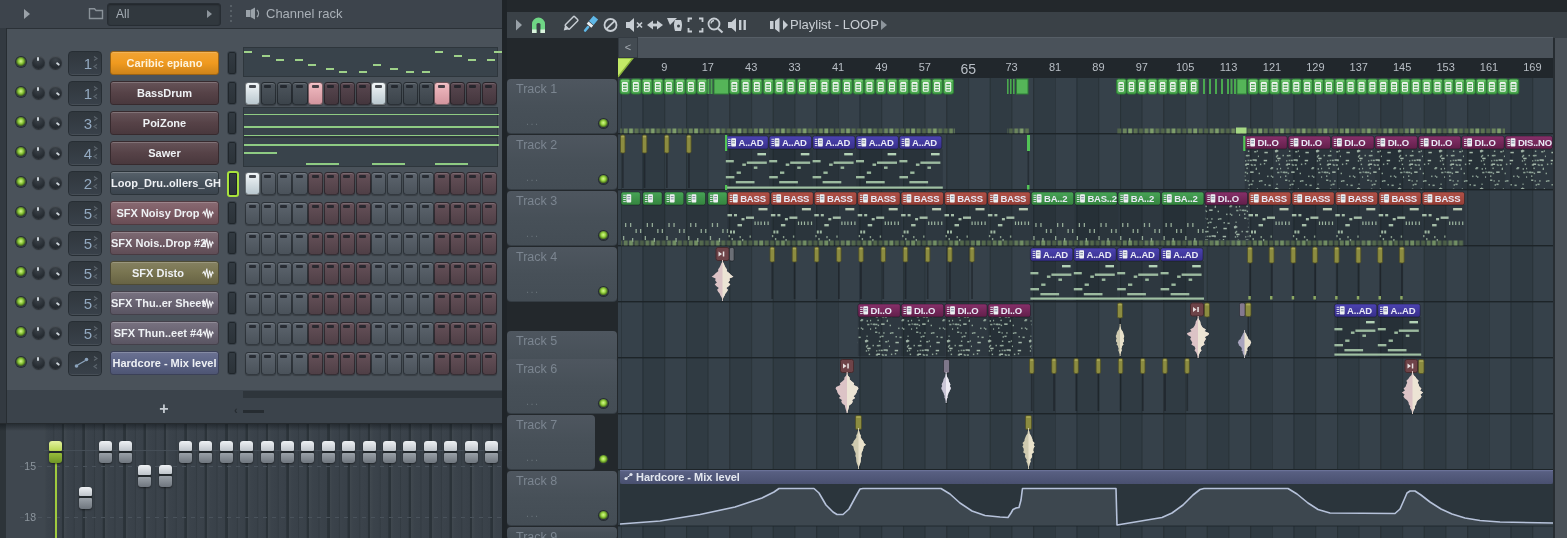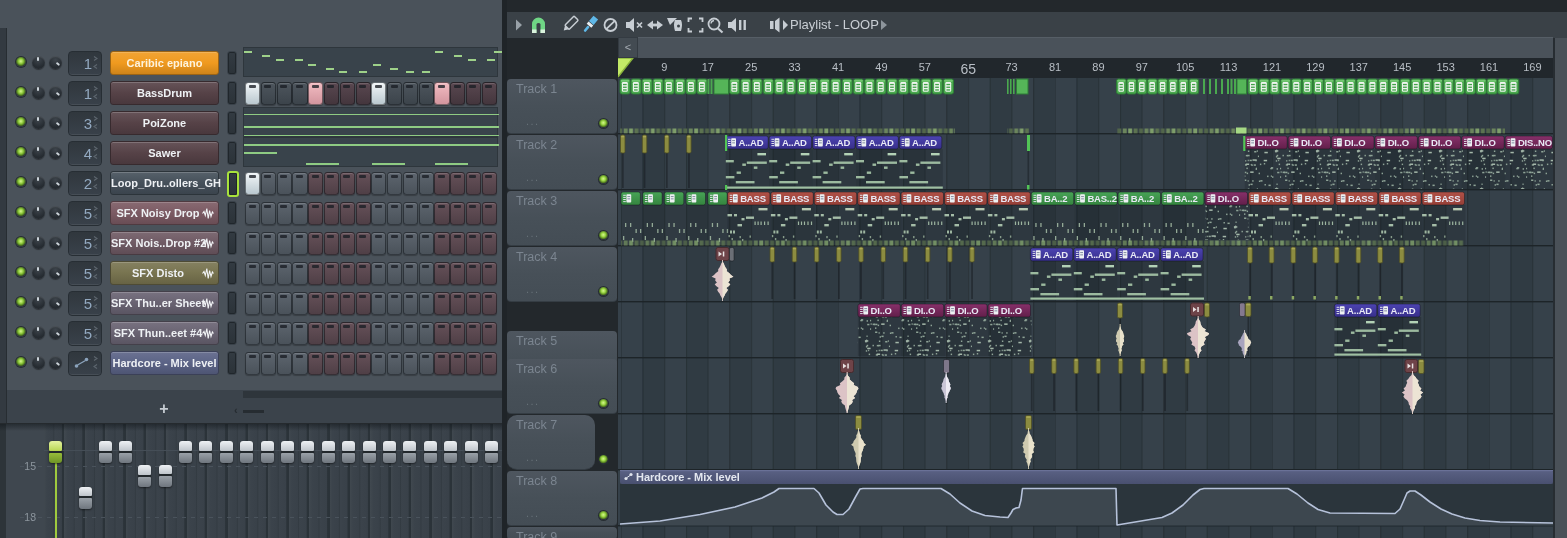--- a/index.html
+++ b/index.html
@@ -1,19 +1,38 @@
 <!DOCTYPE html>
 <html><head><meta charset="utf-8"><style>
 html,body{margin:0;padding:0;background:#23282c;}
 #root{position:relative;width:1567px;height:538px;background:#252a2e;overflow:hidden;font-family:"Liberation Sans",sans-serif;}
 .abs{position:absolute;}
 </style></head><body>
 <div id="root">
 
 <div class="abs" style="left:0;top:0;width:502px;height:423px;background:#4a525a;">
+<div class="abs" style="left:0;top:0;width:502px;height:28px;background:#3d444c;border-bottom:1px solid #2b3137;">
+<div class="abs" style="left:24px;top:9px;width:0;height:0;border-left:6px solid #9aa1a8;border-top:5px solid transparent;border-bottom:5px solid transparent;"></div>
+<svg class="abs" style="left:88px;top:6px;" width="16" height="15">
+          <path d="M1.5 4.5 L1.5 12.5 L14.5 12.5 L14.5 4.5 L8 4.5 L6.5 2.8 L1.5 2.8 Z" fill="none" stroke="#8a9299" stroke-width="1.4"></path>
+        </svg>
+<div class="abs" style="left:107px;top:3px;width:112px;height:21px;background:#31383e;border-radius:3px;border:1px solid #272d33;box-shadow:inset 0 1px 2px rgba(0,0,0,.35);">
+<div class="abs" style="left:8px;top:3px;font-size:12px;color:#a4acb4;">All</div>
+<div class="abs" style="left:99px;top:6px;width:0;height:0;border-left:5px solid #8d959c;border-top:4px solid transparent;border-bottom:4px solid transparent;"></div>
+        </div>
+<div class="abs" style="left:230px;top:5px;width:2px;height:2px;background:#60686f;border-radius:1px;"></div>
+<div class="abs" style="left:230px;top:10px;width:2px;height:2px;background:#60686f;border-radius:1px;"></div>
+<div class="abs" style="left:230px;top:15px;width:2px;height:2px;background:#60686f;border-radius:1px;"></div>
+<div class="abs" style="left:230px;top:20px;width:2px;height:2px;background:#60686f;border-radius:1px;"></div>
+<svg class="abs" style="left:243px;top:6px;" width="20" height="16">
+          <path d="M7 4 L3 4 L3 11 L7 11 Z M7.5 4 L12 1.5 L12 13.5 L7.5 11 Z" fill="#9aa2a9"></path>
+          <path d="M14 4 C16 6 16 9 14 11" stroke="#9aa2a9" stroke-width="1.3" fill="none"></path>
+        </svg>
+<div class="abs" style="left:266px;top:6px;font-size:13px;color:#a9b0b7;">Channel rack</div>
+</div>
 <div class="abs" style="left:15.5px;top:57px;width:10px;height:10px;border-radius:50%;background:radial-gradient(circle at 48% 42%, #d6f590 0%, #8cc838 32%, #41641f 58%, #2e363c 66%, #2e363c 100%);box-shadow:0 0 0 1px #262d32;"></div>
 <div class="abs" style="left:31.5px;top:55.5px;width:13px;height:13px;border-radius:50%;background:radial-gradient(circle at 50% 30%, #3e454c 0%, #272d33 60%, #1f2429 100%);box-shadow:0 1px 1px rgba(0,0,0,.4), inset 0 1px 1px rgba(255,255,255,.12);">
 <div class="abs" style="left:5.6px;top:1.2px;width:1.8px;height:4.5px;background:#cdd4da;border-radius:1px;"></div>
 </div>
 <div class="abs" style="left:48.5px;top:55.5px;width:13px;height:13px;border-radius:50%;background:radial-gradient(circle at 50% 30%, #3e454c 0%, #272d33 60%, #1f2429 100%);box-shadow:0 1px 1px rgba(0,0,0,.4), inset 0 1px 1px rgba(255,255,255,.12);">
 <div class="abs" style="left:8px;top:6.4px;width:1.8px;height:4.2px;background:#cdd4da;border-radius:1px;transform:rotate(-50deg);"></div>
 </div>
 <div class="abs" style="left:68px;top:50.5px;width:32px;height:23px;background:linear-gradient(180deg,#30373d,#39414a);border-radius:4px;border:1px solid #272e34;box-shadow:inset 0 -1px 0 rgba(255,255,255,.07);">
 <div class="abs" style="left:0;top:3px;width:23px;text-align:right;font-size:15px;color:#93a9c0;">1</div>
 <svg class="abs" style="left:24px;top:4.5px;" width="6" height="13">
@@ -791,21 +810,21 @@
           <path d="M276 8 L281 13 L276 18 Z" fill="#c7cdd3"></path>
 </svg>
 <div class="abs" style="left:283px;top:5px;font-size:13px;color:#c9ced4;">Playlist - LOOP</div>
 <div class="abs" style="left:374px;top:8px;width:0;height:0;border-left:6px solid #8d959c;border-top:5px solid transparent;border-bottom:5px solid transparent;"></div>
 </div>
 <div class="abs" style="left:111px;top:37px;width:20px;height:21px;background:#434b52;border:1px solid #343b42;box-sizing:border-box;color:#a6adb4;font-size:11px;text-align:center;line-height:19px;">&lt;</div>
 <div class="abs" style="left:131px;top:37px;width:929px;height:21px;background:#4a525a;box-shadow:inset 0 1px 0 #565e66;"></div>
 <div class="abs" style="left:111px;top:58px;width:949px;height:20px;background:#21272c;">
 <div class="abs" style="left:36.4px;top:3px;width:20px;text-align:center;font-size:11px;color:#b9bfc6;">9</div>
 <div class="abs" style="left:79.8px;top:3px;width:20px;text-align:center;font-size:11px;color:#b9bfc6;">17</div>
-<div class="abs" style="left:123.2px;top:3px;width:20px;text-align:center;font-size:11px;color:#b9bfc6;">25</div>
+<div class="abs" style="left:123.2px;top:3px;width:20px;text-align:center;font-size:11px;color:#b9bfc6;">43</div>
 <div class="abs" style="left:166.6px;top:3px;width:20px;text-align:center;font-size:11px;color:#b9bfc6;">33</div>
 <div class="abs" style="left:210.0px;top:3px;width:20px;text-align:center;font-size:11px;color:#b9bfc6;">41</div>
 <div class="abs" style="left:253.4px;top:3px;width:20px;text-align:center;font-size:11px;color:#b9bfc6;">49</div>
 <div class="abs" style="left:296.8px;top:3px;width:20px;text-align:center;font-size:11px;color:#b9bfc6;">57</div>
 <div class="abs" style="left:340.2px;top:3px;width:20px;text-align:center;font-size:14px;color:#b9bfc6;">65</div>
 <div class="abs" style="left:383.6px;top:3px;width:20px;text-align:center;font-size:11px;color:#b9bfc6;">73</div>
 <div class="abs" style="left:427.0px;top:3px;width:20px;text-align:center;font-size:11px;color:#b9bfc6;">81</div>
 <div class="abs" style="left:470.4px;top:3px;width:20px;text-align:center;font-size:11px;color:#b9bfc6;">89</div>
 <div class="abs" style="left:513.8px;top:3px;width:20px;text-align:center;font-size:11px;color:#b9bfc6;">97</div>
 <div class="abs" style="left:557.2px;top:3px;width:20px;text-align:center;font-size:11px;color:#b9bfc6;">105</div>
@@ -846,21 +865,21 @@
 <div class="abs" style="left:507px;top:302.5px;width:110px;height:54px;background:linear-gradient(180deg,#4e565f 0%,#475058 50%,#444d55 100%);border-radius:4px;border-bottom:1px solid #353d44;margin-top:28px;">
 <div class="abs" style="left:9px;top:3px;font-size:12.5px;color:#7b8590;">Track 5</div>
 <div class="abs" style="left:19px;top:36px;font-size:11px;color:#667077;letter-spacing:1.5px;">...</div>
 <div class="abs" style="left:92px;top:40px;width:9px;height:9px;border-radius:50%;background:radial-gradient(circle at 48% 42%,#d6f590 0%,#9ad742 30%,#4c721f 58%,#2c3338 68%,#2c3338 100%);box-shadow:0 0 0 1px #262d32;"></div>
 </div>
 <div class="abs" style="left:507px;top:358.5px;width:110px;height:54px;background:linear-gradient(180deg,#4e565f 0%,#475058 50%,#444d55 100%);border-radius:4px;border-bottom:1px solid #353d44;">
 <div class="abs" style="left:9px;top:3px;font-size:12.5px;color:#7b8590;">Track 6</div>
 <div class="abs" style="left:19px;top:36px;font-size:11px;color:#667077;letter-spacing:1.5px;">...</div>
 <div class="abs" style="left:92px;top:40px;width:9px;height:9px;border-radius:50%;background:radial-gradient(circle at 48% 42%,#d6f590 0%,#9ad742 30%,#4c721f 58%,#2c3338 68%,#2c3338 100%);box-shadow:0 0 0 1px #262d32;"></div>
 </div>
-<div class="abs" style="left:507px;top:414.5px;width:88px;height:54px;background:linear-gradient(180deg,#4e565f 0%,#475058 50%,#444d55 100%);border-radius:10px;border-bottom:1px solid #353d44;">
+<div class="abs" style="left:507px;top:414.5px;width:88px;height:54px;background:linear-gradient(180deg,#4e565f 0%,#475058 50%,#444d55 100%);border-radius:4px;border-bottom:1px solid #353d44;">
 <div class="abs" style="left:9px;top:3px;font-size:12.5px;color:#7b8590;">Track 7</div>
 <div class="abs" style="left:19px;top:36px;font-size:11px;color:#667077;letter-spacing:1.5px;">...</div>
 <div class="abs" style="left:92px;top:40px;width:9px;height:9px;border-radius:50%;background:radial-gradient(circle at 48% 42%,#d6f590 0%,#9ad742 30%,#4c721f 58%,#2c3338 68%,#2c3338 100%);box-shadow:0 0 0 1px #262d32;"></div>
 </div>
 <div class="abs" style="left:507px;top:470.5px;width:110px;height:54px;background:linear-gradient(180deg,#4e565f 0%,#475058 50%,#444d55 100%);border-radius:4px;border-bottom:1px solid #353d44;">
 <div class="abs" style="left:9px;top:3px;font-size:12.5px;color:#7b8590;">Track 8</div>
 <div class="abs" style="left:19px;top:36px;font-size:11px;color:#667077;letter-spacing:1.5px;">...</div>
 <div class="abs" style="left:92px;top:40px;width:9px;height:9px;border-radius:50%;background:radial-gradient(circle at 48% 42%,#d6f590 0%,#9ad742 30%,#4c721f 58%,#2c3338 68%,#2c3338 100%);box-shadow:0 0 0 1px #262d32;"></div>
 </div>
 <div class="abs" style="left:507px;top:526.5px;width:110px;height:12px;background:linear-gradient(180deg,#4e565f 0%,#475058 50%,#444d55 100%);border-radius:4px;border-bottom:1px solid #353d44;">

